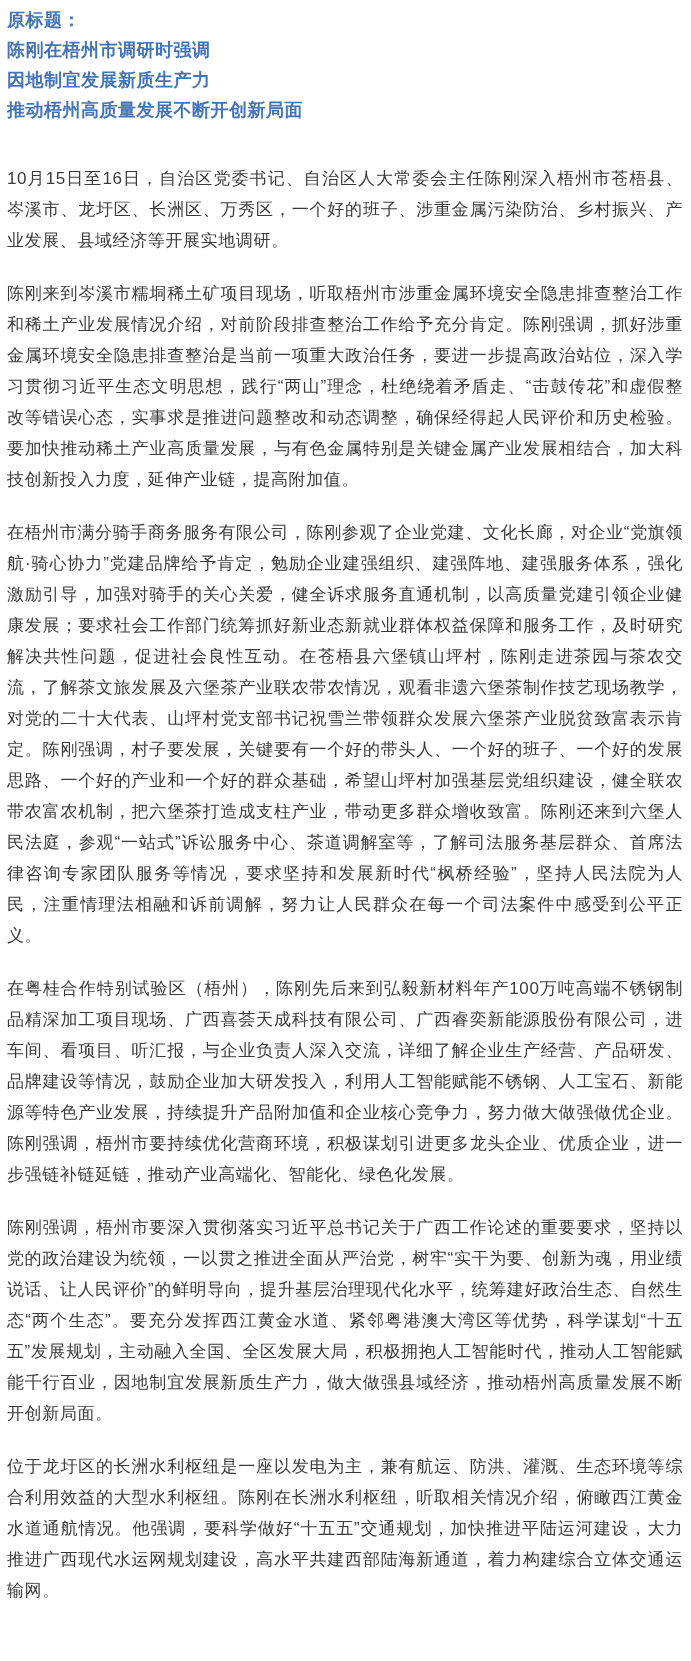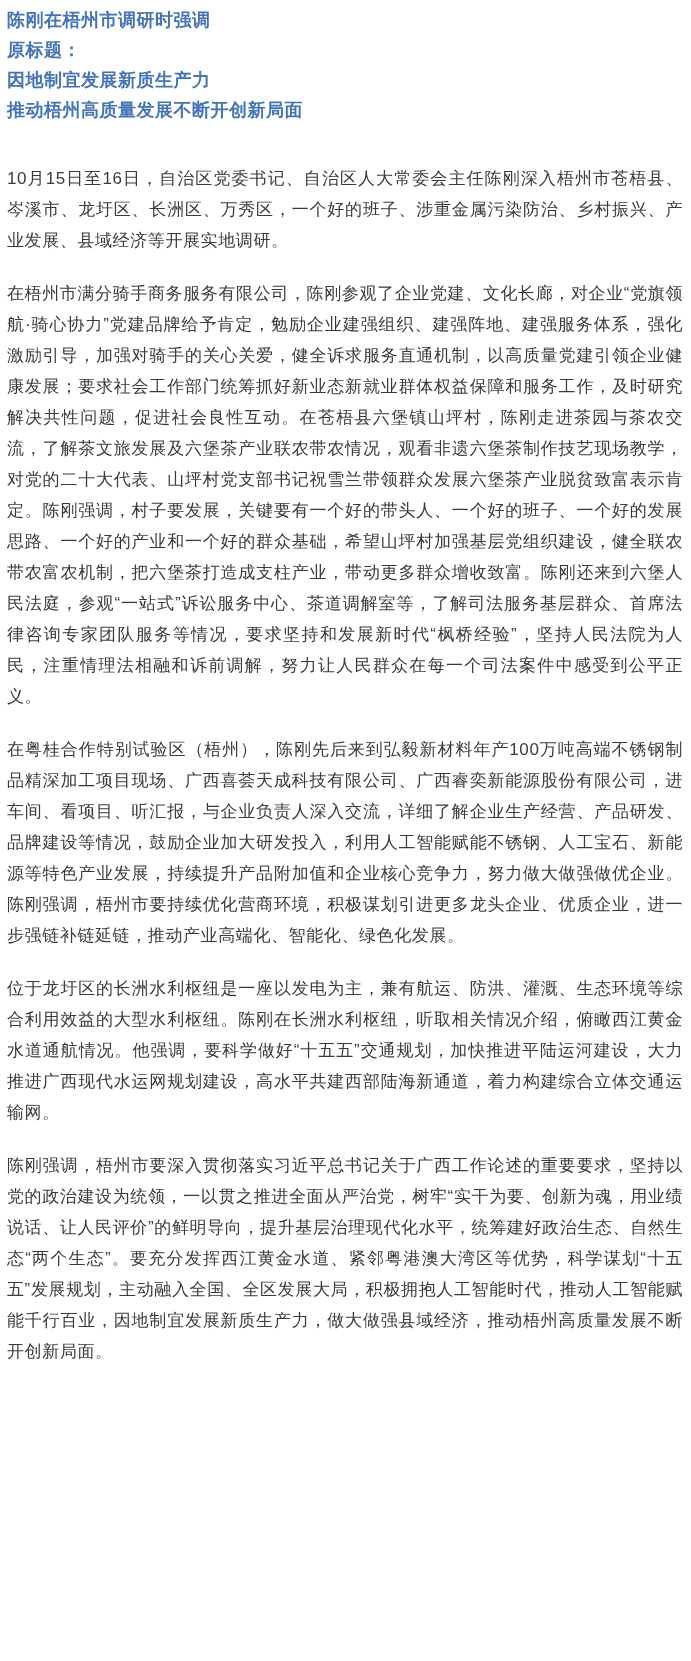--- a/index.html
+++ b/index.html
@@ -36,27 +36,28 @@
     text-align: justify;
     text-justify: inter-ideograph;
   }
 </style>
 </head>
 <body>
 
 <div class="article-page">
 
   <div class="original-title">
+    <div class="title-line">原标题：</div>
     <div class="title-line">陈刚在梧州市调研时强调</div>
-    <div class="title-line">原标题：</div>
     <div class="title-line">因地制宜发展新质生产力</div>
     <div class="title-line">推动梧州高质量发展不断开创新局面</div>
   </div>
 
   <div class="article-body">
     <p>10月15日至16日，自治区党委书记、自治区人大常委会主任陈刚深入梧州市苍梧县、岑溪市、龙圩区、长洲区、万秀区，一个好的班子、涉重金属污染防治、乡村振兴、产业发展、县域经济等开展实地调研。</p>
+    <p>陈刚来到岑溪市糯垌稀土矿项目现场，听取梧州市涉重金属环境安全隐患排查整治工作和稀土产业发展情况介绍，对前阶段排查整治工作给予充分肯定。陈刚强调，抓好涉重金属环境安全隐患排查整治是当前一项重大政治任务，要进一步提高政治站位，深入学习贯彻习近平生态文明思想，践行“两山”理念，杜绝绕着矛盾走、“击鼓传花”和虚假整改等错误心态，实事求是推进问题整改和动态调整，确保经得起人民评价和历史检验。要加快推动稀土产业高质量发展，与有色金属特别是关键金属产业发展相结合，加大科技创新投入力度，延伸产业链，提高附加值。</p>
     <p>在梧州市满分骑手商务服务有限公司，陈刚参观了企业党建、文化长廊，对企业“党旗领航·骑心协力”党建品牌给予肯定，勉励企业建强组织、建强阵地、建强服务体系，强化激励引导，加强对骑手的关心关爱，健全诉求服务直通机制，以高质量党建引领企业健康发展；要求社会工作部门统筹抓好新业态新就业群体权益保障和服务工作，及时研究解决共性问题，促进社会良性互动。在苍梧县六堡镇山坪村，陈刚走进茶园与茶农交流，了解茶文旅发展及六堡茶产业联农带农情况，观看非遗六堡茶制作技艺现场教学，对党的二十大代表、山坪村党支部书记祝雪兰带领群众发展六堡茶产业脱贫致富表示肯定。陈刚强调，村子要发展，关键要有一个好的带头人、一个好的班子、一个好的发展思路、一个好的产业和一个好的群众基础，希望山坪村加强基层党组织建设，健全联农带农富农机制，把六堡茶打造成支柱产业，带动更多群众增收致富。陈刚还来到六堡人民法庭，参观“一站式”诉讼服务中心、茶道调解室等，了解司法服务基层群众、首席法律咨询专家团队服务等情况，要求坚持和发展新时代“枫桥经验”，坚持人民法院为人民，注重情理法相融和诉前调解，努力让人民群众在每一个司法案件中感受到公平正义。</p>
     <p>在粤桂合作特别试验区（梧州），陈刚先后来到弘毅新材料年产100万吨高端不锈钢制品精深加工项目现场、广西喜荟天成科技有限公司、广西睿奕新能源股份有限公司，进车间、看项目、听汇报，与企业负责人深入交流，详细了解企业生产经营、产品研发、品牌建设等情况，鼓励企业加大研发投入，利用人工智能赋能不锈钢、人工宝石、新能源等特色产业发展，持续提升产品附加值和企业核心竞争力，努力做大做强做优企业。陈刚强调，梧州市要持续优化营商环境，积极谋划引进更多龙头企业、优质企业，进一步强链补链延链，推动产业高端化、智能化、绿色化发展。</p>
+    <p>陈刚强调，梧州市要深入贯彻落实习近平总书记关于广西工作论述的重要要求，坚持以党的政治建设为统领，一以贯之推进全面从严治党，树牢“实干为要、创新为魂，用业绩说话、让人民评价”的鲜明导向，提升基层治理现代化水平，统筹建好政治生态、自然生态“两个生态”。要充分发挥西江黄金水道、紧邻粤港澳大湾区等优势，科学谋划“十五五”发展规划，主动融入全国、全区发展大局，积极拥抱人工智能时代，推动人工智能赋能千行百业，因地制宜发展新质生产力，做大做强县域经济，推动梧州高质量发展不断开创新局面。</p>
     <p>位于龙圩区的长洲水利枢纽是一座以发电为主，兼有航运、防洪、灌溉、生态环境等综合利用效益的大型水利枢纽。陈刚在长洲水利枢纽，听取相关情况介绍，俯瞰西江黄金水道通航情况。他强调，要科学做好“十五五”交通规划，加快推进平陆运河建设，大力推进广西现代水运网规划建设，高水平共建西部陆海新通道，着力构建综合立体交通运输网。</p>
-    <p>陈刚强调，梧州市要深入贯彻落实习近平总书记关于广西工作论述的重要要求，坚持以党的政治建设为统领，一以贯之推进全面从严治党，树牢“实干为要、创新为魂，用业绩说话、让人民评价”的鲜明导向，提升基层治理现代化水平，统筹建好政治生态、自然生态“两个生态”。要充分发挥西江黄金水道、紧邻粤港澳大湾区等优势，科学谋划“十五五”发展规划，主动融入全国、全区发展大局，积极拥抱人工智能时代，推动人工智能赋能千行百业，因地制宜发展新质生产力，做大做强县域经济，推动梧州高质量发展不断开创新局面。</p>
   </div>
 
 </div>
 
 </body></html>

